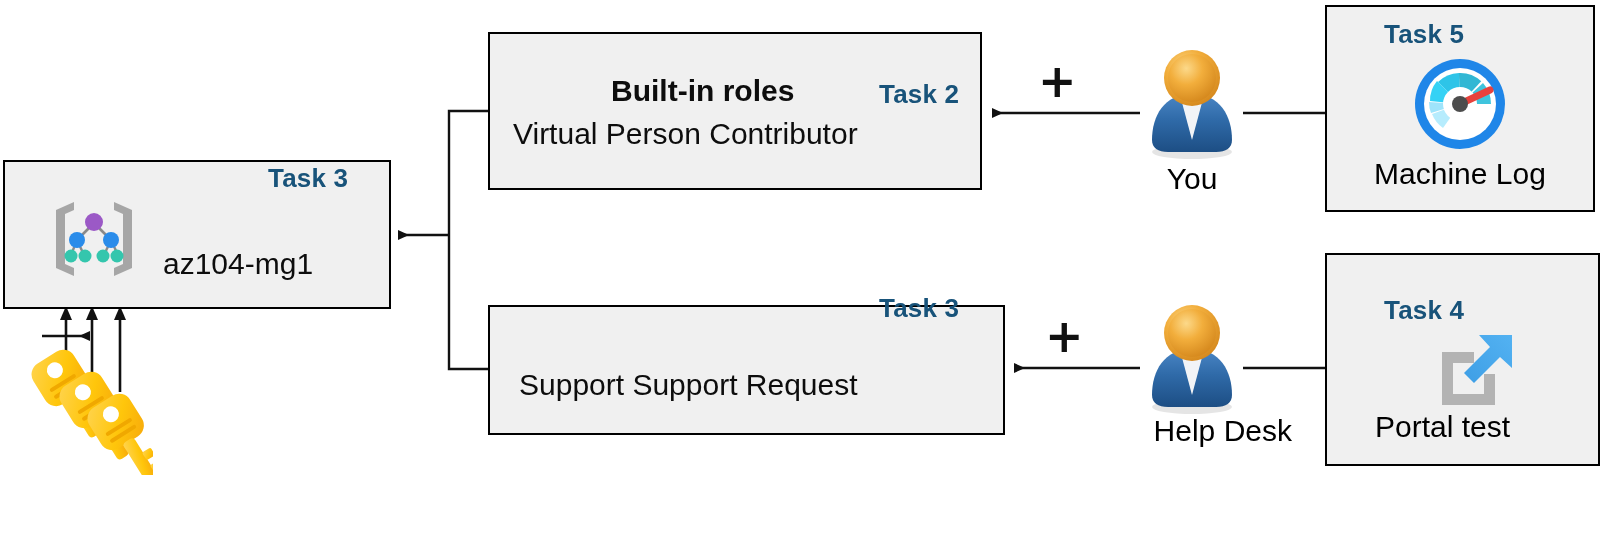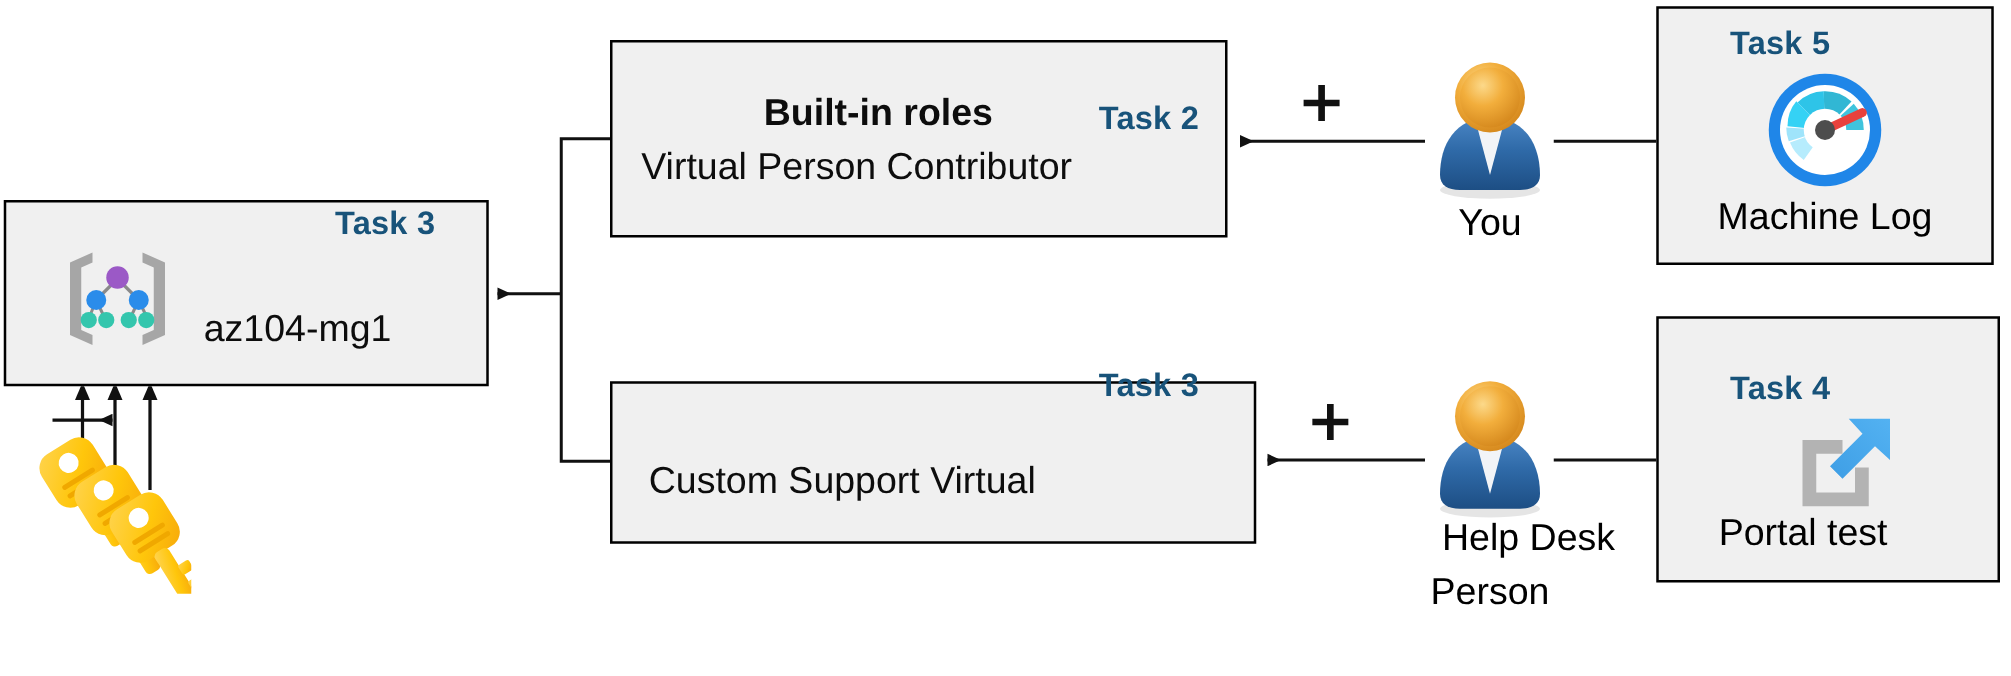--- a/index.html
+++ b/index.html
@@ -184,21 +184,21 @@
     </g>
   </svg>
 
   <div class="box" style="left:488px; top:32px; width:494px; height:158px;"></div>
   <div class="task-label" style="left:879px; top:43px;margin-top:36px;">Task 2</div>
   <div class="body-text" style="left:611px; top:74px;font-weight:bold;">Built-in roles</div>
   <div class="body-text" style="left:513px; top:117px;">Virtual Person Contributor</div>
 
   <div class="box" style="left:488px; top:305px; width:517px; height:130px;"></div>
   <div class="task-label" style="left:879px; top:293px;">Task 3</div>
-  <div class="body-text" style="left:519px; top:368px;">Custom Support Virtual</div>
+  <div class="body-text" style="left:519px; top:368px;">Support Support Request</div>
 
   <div class="plus" style="left:1038px; top:58px;">+</div>
   <div class="plus" style="left:1045px; top:313px;">+</div>
 
   <svg class="icon-abs" style="left:1140px; top:48px; width:104px; height:116px;" viewBox="0 0 104 116">
     <ellipse cx="52" cy="104" rx="40" ry="7" fill="#000000" opacity="0.10"></ellipse>
     <path d="M52,46 C24,46 12,68 12,92 C12,100 18,104 28,104 L76,104 C86,104 92,100 92,92 C92,68 80,46 52,46 z" fill="url(#bodyGrad)"></path>
     <path d="M40,47 L52,92 L64,47 L57,44 L47,44 z" fill="#f2f4f7"></path>
     <circle cx="52" cy="30" r="28" fill="url(#headGrad)"></circle>
     <circle cx="52" cy="30" r="24" fill="url(#headGrad)"></circle>
@@ -206,21 +206,20 @@
   <div class="caption" style="left:1140px; top:162px; width:104px;">You</div>
 
   <svg class="icon-abs" style="left:1140px; top:303px; width:104px; height:116px;" viewBox="0 0 104 116">
     <ellipse cx="52" cy="104" rx="40" ry="7" fill="#000000" opacity="0.10"></ellipse>
     <path d="M52,46 C24,46 12,68 12,92 C12,100 18,104 28,104 L76,104 C86,104 92,100 92,92 C92,68 80,46 52,46 z" fill="url(#bodyGrad)"></path>
     <path d="M40,47 L52,92 L64,47 L57,44 L47,44 z" fill="#f2f4f7"></path>
     <circle cx="52" cy="30" r="28" fill="url(#headGrad)"></circle>
     <circle cx="52" cy="30" r="24" fill="url(#headGrad)"></circle>
   </svg>
   <div class="caption" style="left:1092px; top:414px; width:200px;text-align:right;">Help Desk</div>
-  <div class="caption" style="left:1092px; top:457px; width:200px;">Person</div>
 
   <div class="box" style="left:1325px; top:5px; width:270px; height:207px;"></div>
   <div class="task-label" style="left:1384px; top:19px;">Task 5</div>
   <svg class="icon-abs" style="left:1413px; top:57px; width:94px; height:94px;" viewBox="0 0 94 94">
     <circle cx="47" cy="47" r="45" fill="#1f86e8"></circle>
     <circle cx="47" cy="47" r="36" fill="#ffffff"></circle>
     <g>
       <path d="M47,47 L47,16 A31,31 0 0 1 69,25 z" fill="#31b7d4" transform="rotate(-2 47 47)"></path>
       <path d="M47,47 L70,26 A31,31 0 0 1 78,47 z" fill="#3fc4dd"></path>
       <path d="M47,47 L25,25 A31,31 0 0 1 46,16 z" fill="#2ec4e8"></path>

